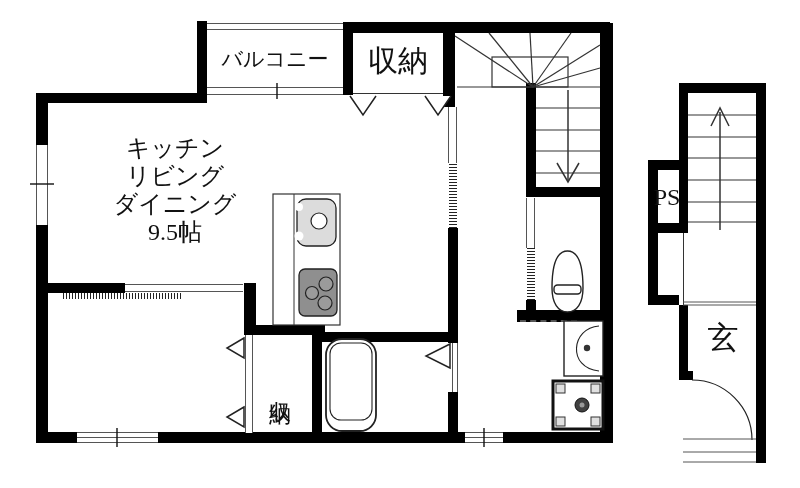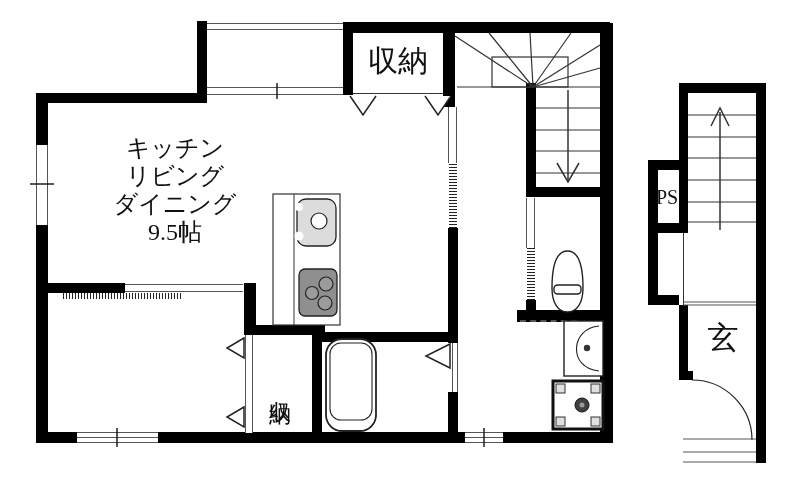--- a/index.html
+++ b/index.html
@@ -179,24 +179,25 @@
     </g>
 
     <g stroke="#111" stroke-width="1.4">
       <line x1="30" y1="184" x2="54" y2="184"></line>
       <line x1="277" y1="83" x2="277" y2="99"></line>
       <line x1="117" y1="428" x2="117" y2="447"></line>
       <line x1="484" y1="428" x2="484" y2="447"></line>
     </g>
   </svg>
 
+  <div class="lbl" style="left:213px;top:47px;width:124px;font-size:21px;line-height:24px">バルコニー</div>
   <div class="lbl" style="left:353px;top:44px;width:90px;font-size:30px;line-height:34px">収納</div>
   <div class="lbl" style="left:95px;top:134px;width:160px;font-size:24px;line-height:28px">
     <span style="display:block">キッチン</span>
     <span style="display:block">リビング</span>
     <span style="display:block">ダイニング</span>
     <span style="display:block">9.5帖</span>
   </div>
   <div class="lbl lbl-vert" style="left:269px;top:356px;width:26px;height:60px;font-size:22px">収納</div>
-  <div class="lbl" style="left:650px;top:185px;width:34px;font-size:20px;line-height:24px">PS</div>
+  <div class="lbl" style="left:650px;top:185px;width:34px;font-size:24px;line-height:24px">PS</div>
   <div class="lbl" style="left:705px;top:320px;width:36px;font-size:31px;line-height:36px">玄</div>
 
 </div>
 
 </body></html>

